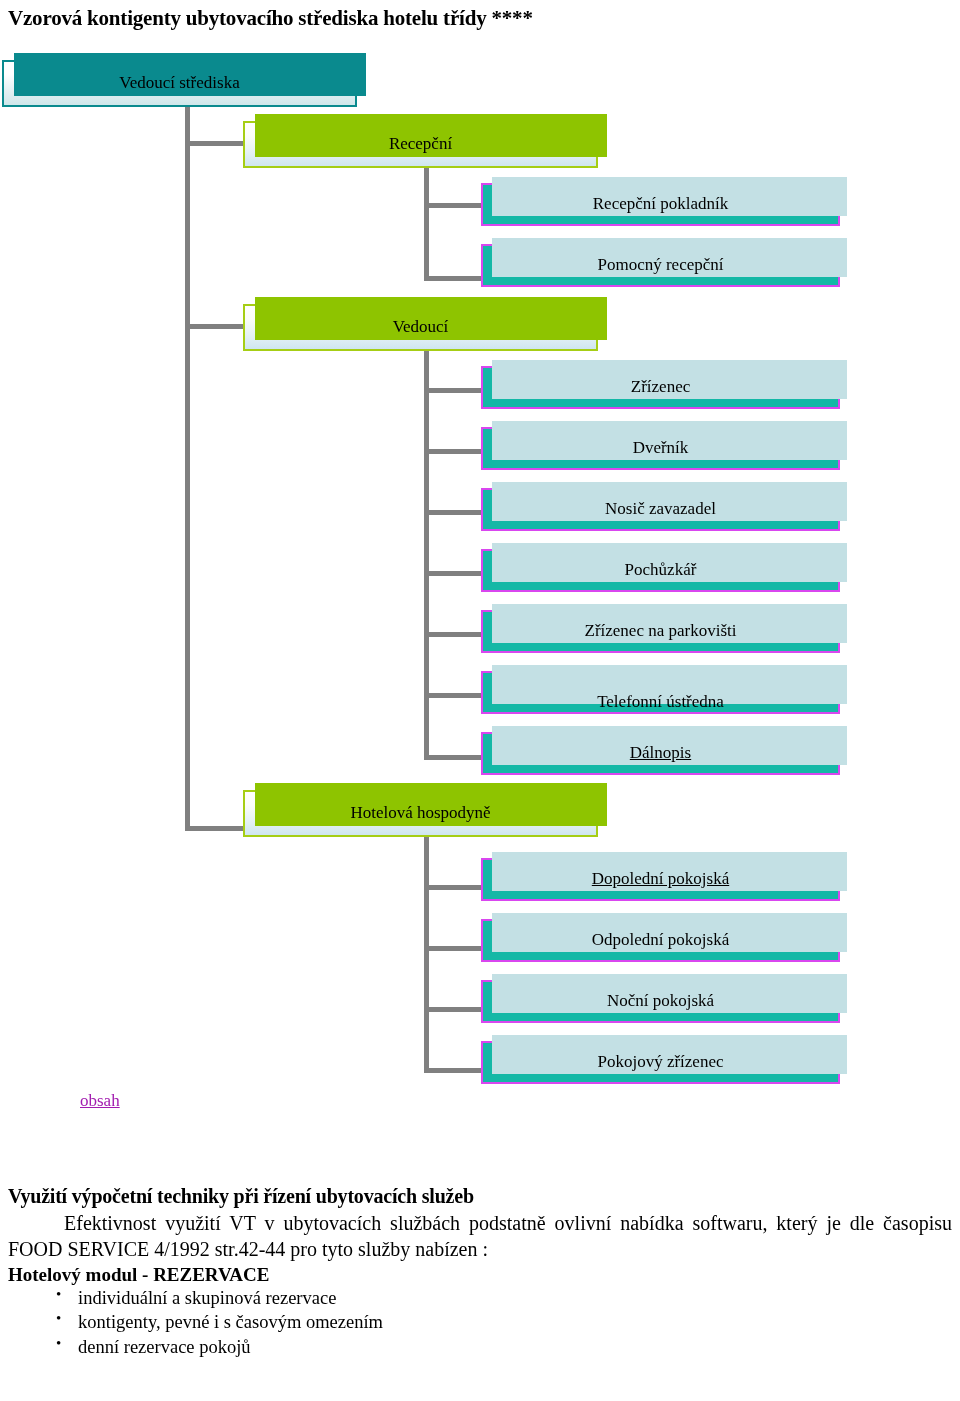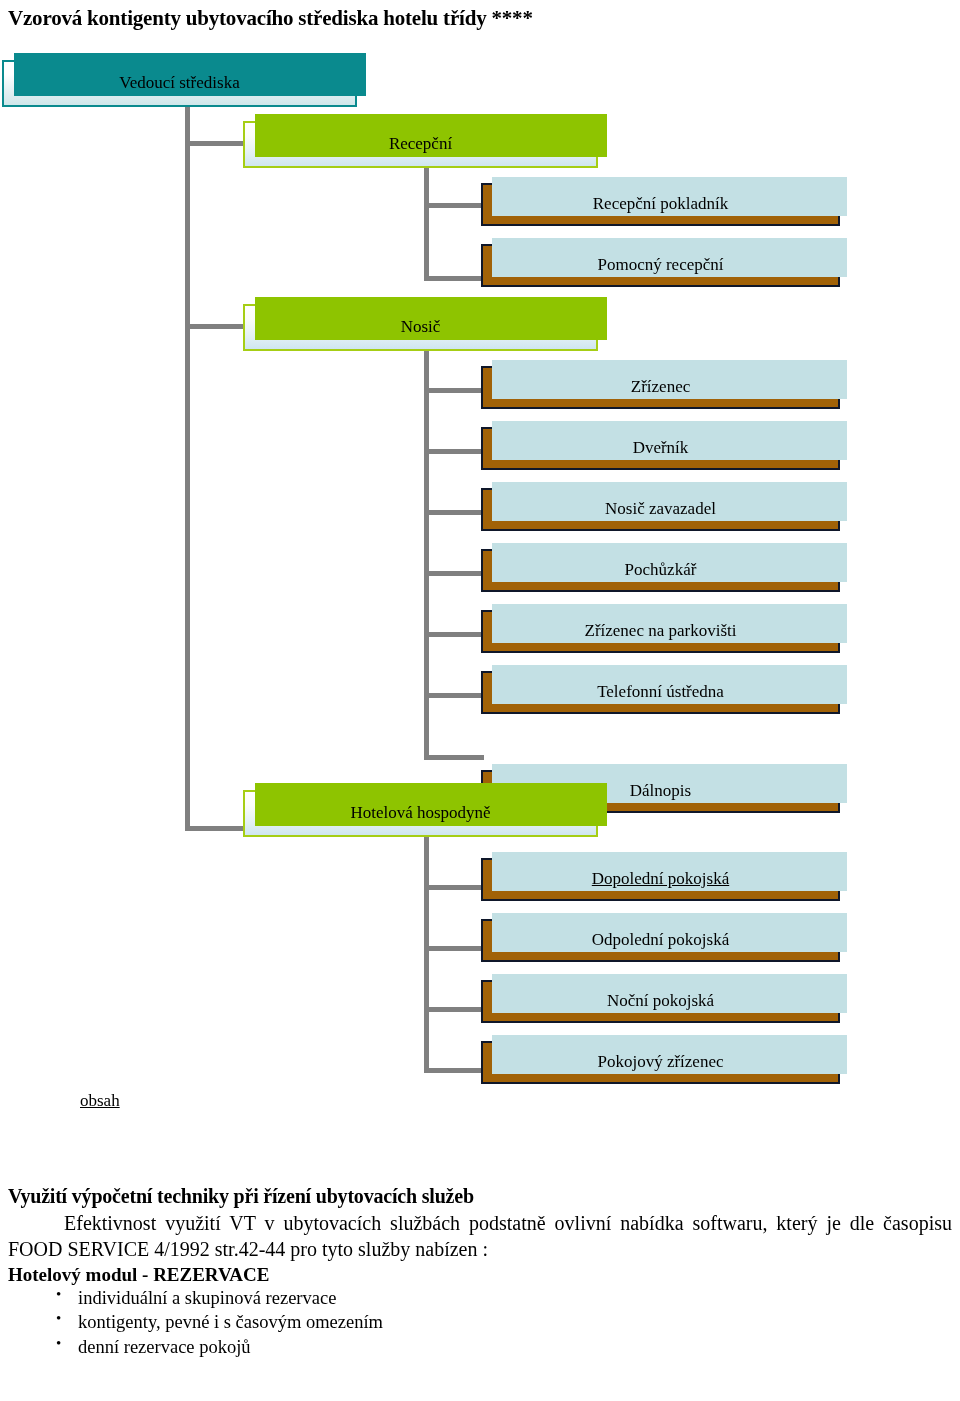--- a/index.html
+++ b/index.html
@@ -79,35 +79,35 @@
     border: 2px solid #a6ce15;
     background: linear-gradient(to bottom, #ffffff 0%, #fbfdfa 30%, #e4f1f5 70%, #cfe6ef 100%);
   }
   .node.green .shadow {
     background: #8ec400;
     left: 10px; right: -11px; top: -9px; bottom: 9px;
   }
 
   
   .node.plain {
-    border: 2px solid #0f172a;
-    background: #a16207;
+    border: 2px solid #d946ef;
+    background: #14b8a6;
   }
   .node.plain .shadow {
     background: #c3e0e4;
     left: 9px; right: -9px; top: -8px; bottom: 8px;
   }
 
   
   .obsah-link {
     position: absolute;
     left: 80px;
     top: 1091px;
     font-size: 17px;
-    color: #000000;
+    color: #a21caf;
     text-decoration: underline;
     cursor: pointer;
   }
 
   
   .bottom {
     position: absolute;
     left: 8px;
     top: 1185px;
     width: 944px;
@@ -175,21 +175,21 @@
 
   <div class="conn-h" style="left:424px; top:276px; width:60px;"></div>
   <div class="node plain" style="left:481px; top:244px; width:359px; height:43px;">
     <span class="shadow"></span>
     <span class="node-label">Pomocný recepční</span>
   </div>
 
   <div class="conn-h" style="left:185px; top:324px; width:60px;"></div>
   <div class="node green" style="left:243px; top:304px; width:355px; height:47px;">
     <span class="shadow"></span>
-    <span class="node-label">Nosič</span>
+    <span class="node-label">Vedoucí</span>
   </div>
 
   <div class="conn-v" style="left:424px; top:351px; height:409px;"></div>
 
   <div class="conn-h" style="left:424px; top:388px; width:60px;"></div>
   <div class="node plain" style="left:481px; top:366px; width:359px; height:43px;">
     <span class="shadow"></span>
     <span class="node-label">Zřízenec</span>
   </div>
 
@@ -211,27 +211,27 @@
     <span class="node-label">Pochůzkář</span>
   </div>
 
   <div class="conn-h" style="left:424px; top:632px; width:60px;"></div>
   <div class="node plain" style="left:481px; top:610px; width:359px; height:43px;">
     <span class="shadow"></span>
     <span class="node-label">Zřízenec na parkovišti</span>
   </div>
 
   <div class="conn-h" style="left:424px; top:693px; width:60px;"></div>
-  <div class="node plain" style="left:481px; top:671px; width:359px; height:43px;">
+  <div class="node plain" style="left:481px; top:671px; width:359px; height:43px;align-items:flex-end;">
     <span class="shadow"></span>
     <span class="node-label">Telefonní ústředna</span>
   </div>
 
   <div class="conn-h" style="left:424px; top:755px; width:60px;"></div>
-  <div class="node plain" style="left:481px; top:770px; width:359px; height:43px;">
+  <div class="node plain" style="left:481px; top:732px; width:359px; height:43px;text-decoration:underline;">
     <span class="shadow"></span>
     <span class="node-label">Dálnopis</span>
   </div>
 
   <div class="conn-h" style="left:185px; top:826px; width:60px;"></div>
   <div class="node green" style="left:243px; top:790px; width:355px; height:47px;">
     <span class="shadow"></span>
     <span class="node-label">Hotelová hospodyně</span>
   </div>
 

